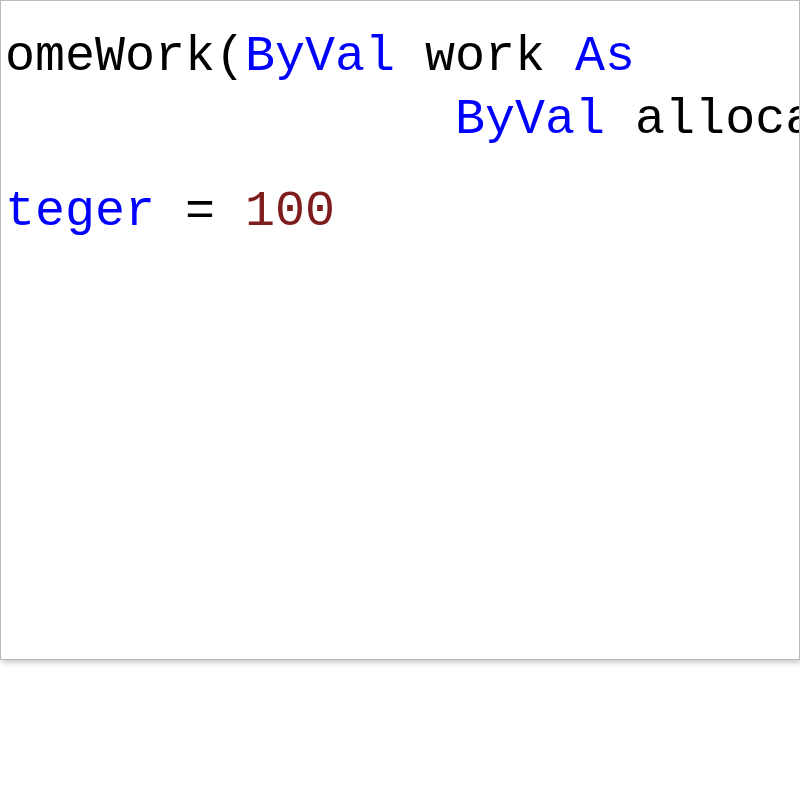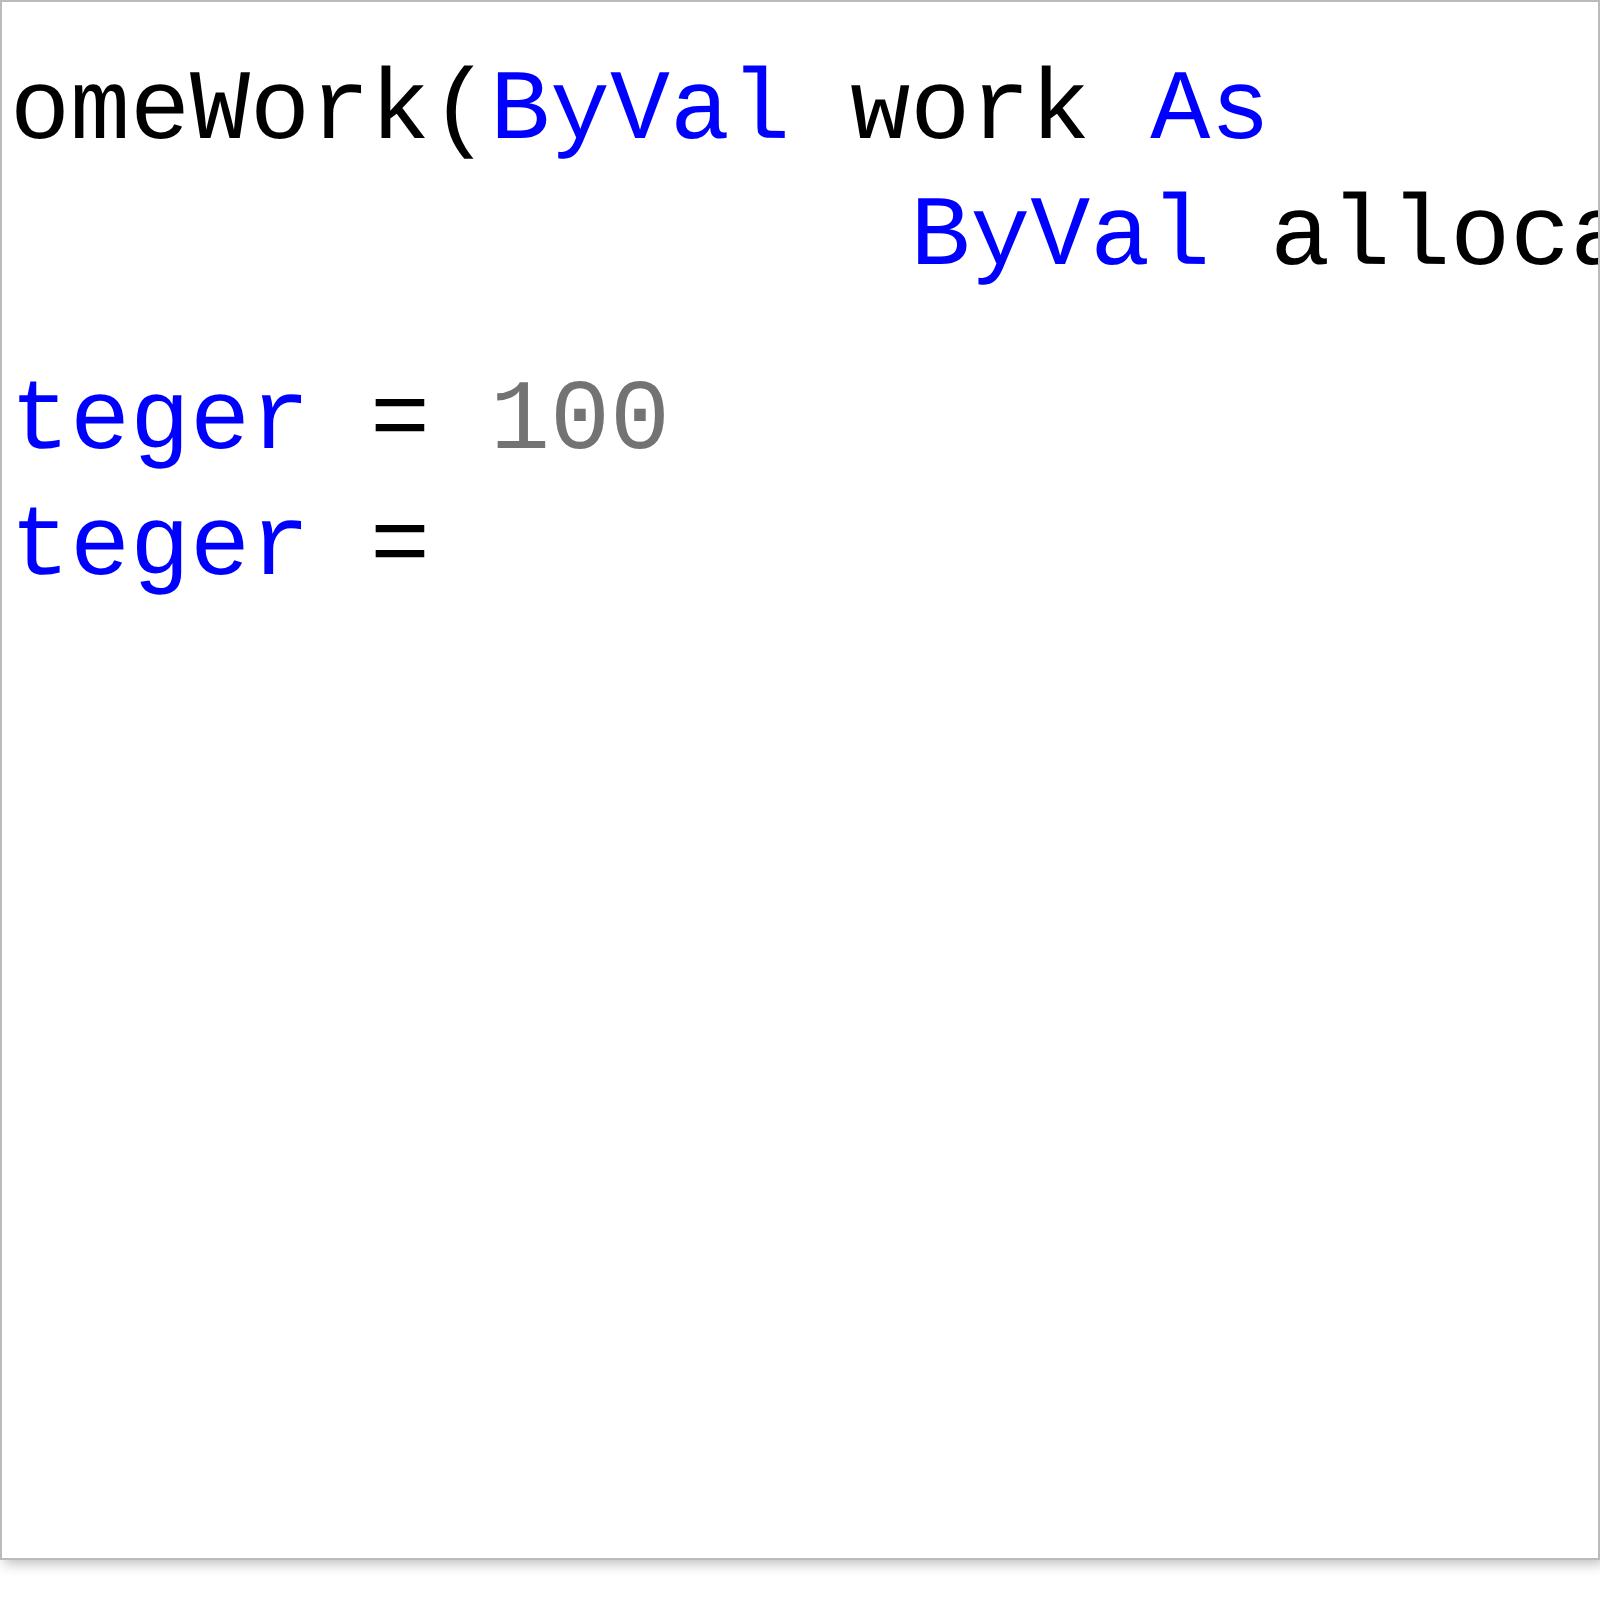--- a/index.html
+++ b/index.html
@@ -12,53 +12,52 @@
       height: 800px;
       background: #ffffff;
       font-family: Consolas, 'Courier New', monospace;
       overflow: hidden;
     }
     .code-window {
       position: absolute;
       top: 0;
       left: 0;
       width: 800px;
-      height: 780px;
+      height: 660px;
       background: #ffffff;
       border: 1px solid #bbbbbb;
       box-shadow: 2px 2px 6px rgba(0,0,0,0.25);
       padding: 25px 0 0 0;
       overflow: hidden;
     }
     .code-line {
       font-size: 50px;
       line-height: 1.25;
       white-space: pre;
       color: #000000;
       padding-left: 4px;
     }
     .keyword {
       color: #0000ff;
     }
     .number {
-      color: #737373;
+      color: #7f1d1d;
     }
     .identifier {
       color: #000000;
     }
     .spacer {
       height: 62px;
     }
     .small-spacer {
       height: 30px;
     }
   </style>
 </head>
 <body>
 
 <div class="code-window">
   <div class="code-line"><span class="identifier">omeWork(</span><span class="keyword">ByVal</span><span class="identifier"> work </span><span class="keyword">As</span></div>
   <div class="code-line"><span>               </span><span class="keyword">ByVal</span><span class="identifier"> allocat</span></div>
   <div class="small-spacer"></div>
   <div class="code-line"><span class="keyword">teger</span><span class="identifier"> = </span><span class="number">100</span></div>
-  <div class="code-line"><span class="keyword">teger</span><span class="identifier"> = </span></div>
   <div class="spacer"></div>
 </div>
 
 </body></html>

